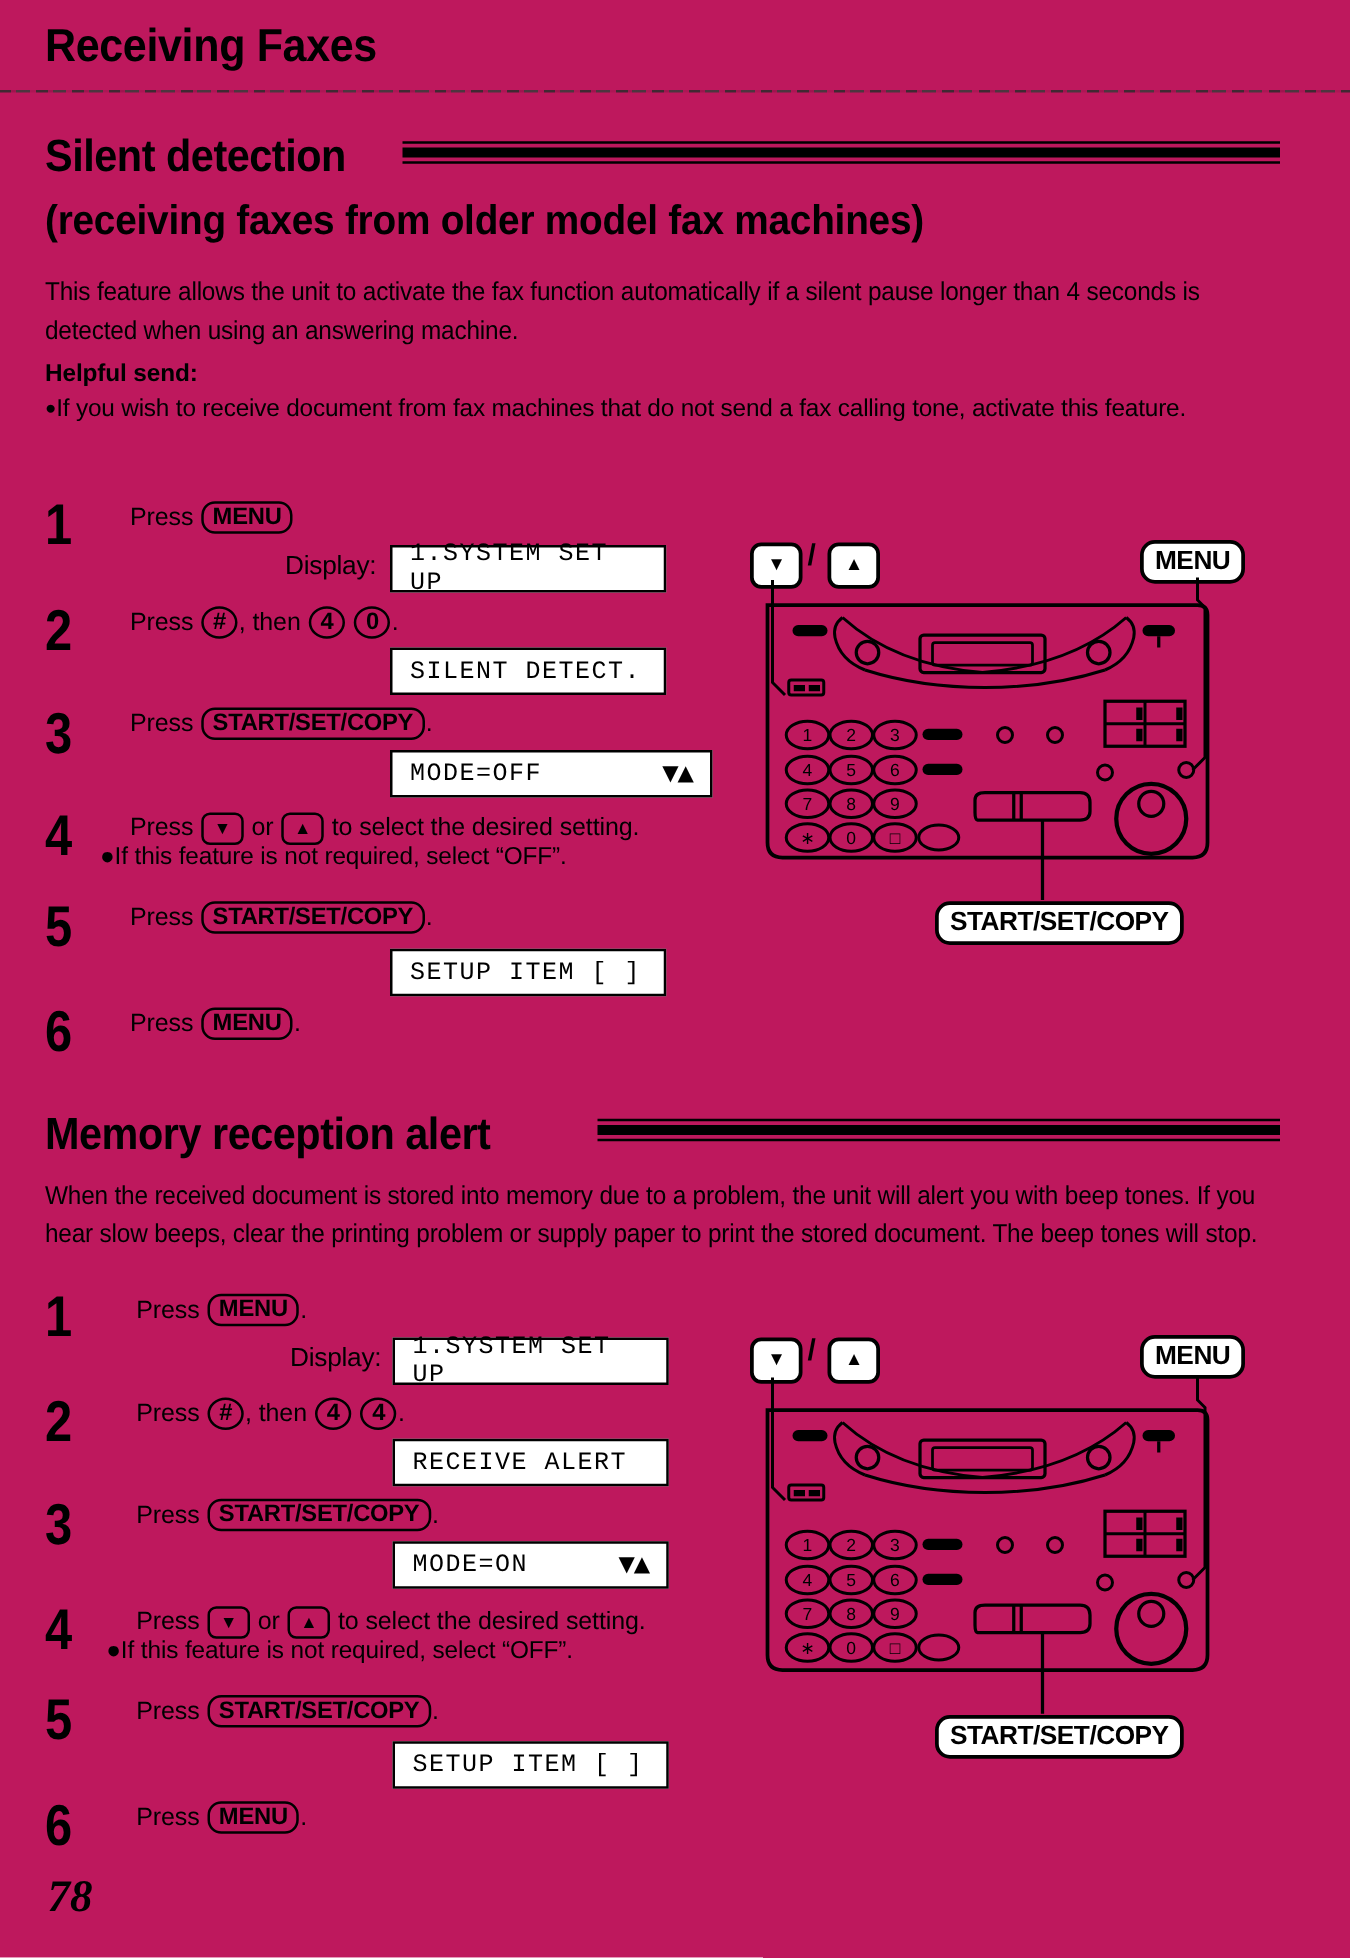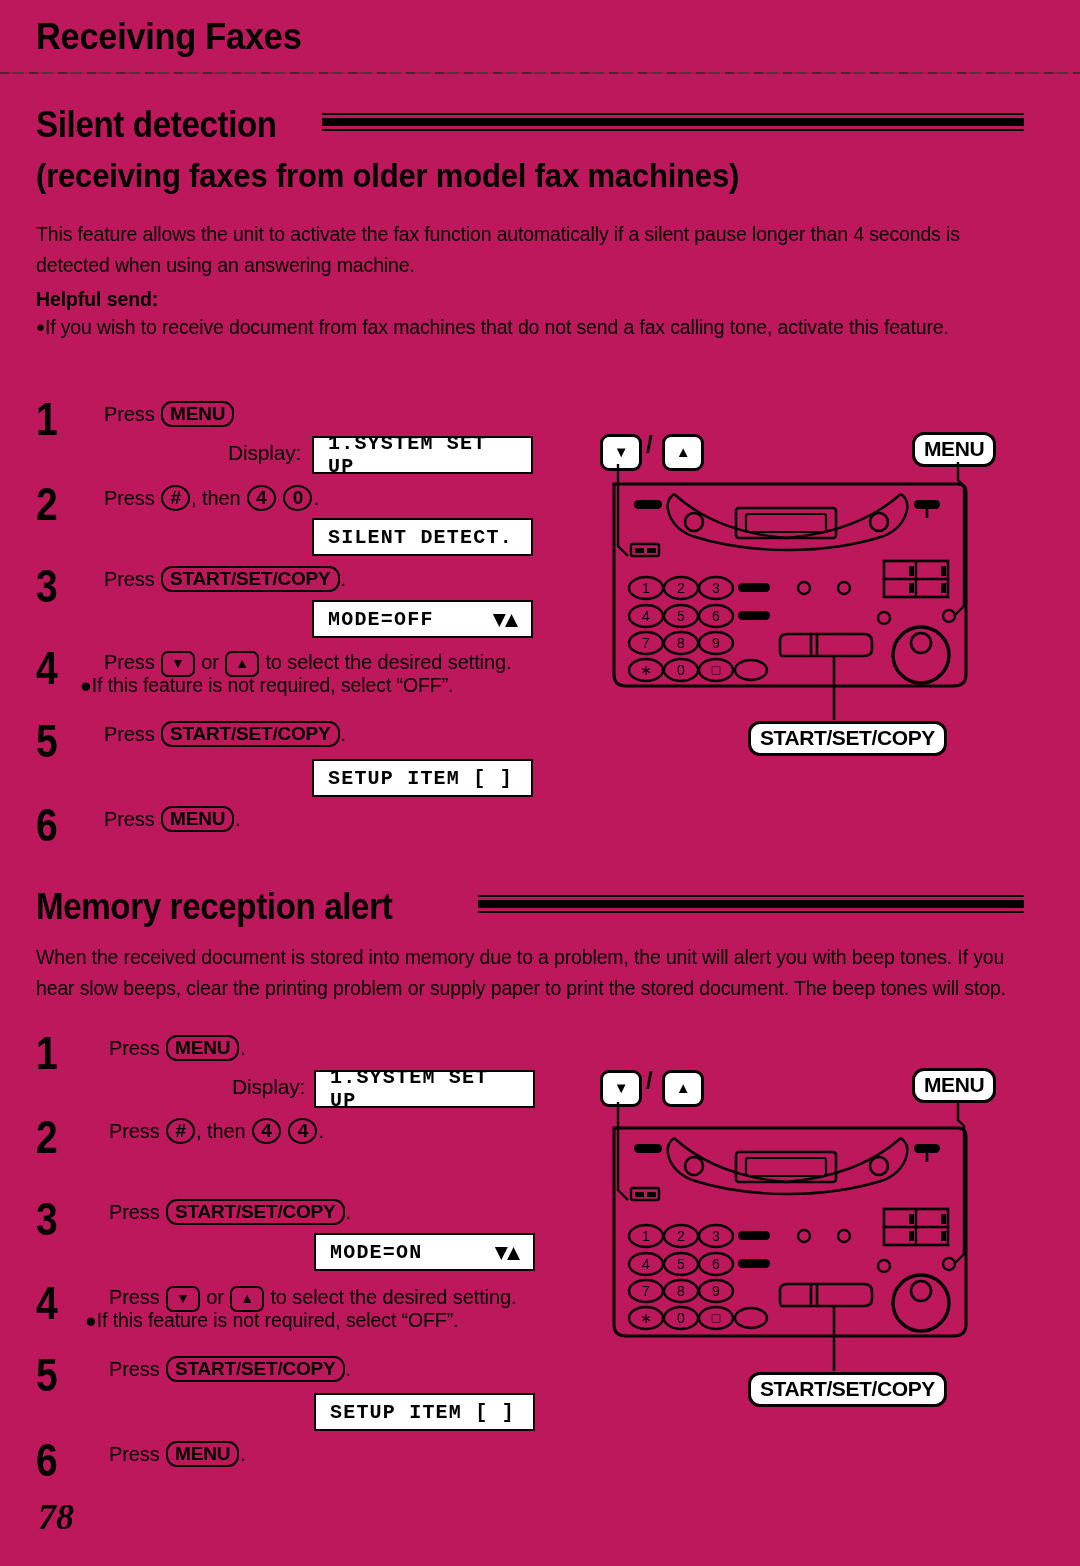--- a/index.html
+++ b/index.html
@@ -172,21 +172,20 @@
     border: 2px solid #000;
     background: #fff;
     font-family: "Liberation Mono", monospace;
     font-size: 20px;
     letter-spacing: 1.2px;
     display: flex;
     align-items: center;
     box-sizing: border-box;
     padding: 0 14px;
     height: 38px;
-    font-weight: bold;
   }
   .lcd .arrows {
     margin-left: auto;
     font-family: "DejaVu Sans", sans-serif;
     font-size: 17px;
     letter-spacing: -1px;
   }
   .display-label {
     position: absolute;
     font-size: 21px;
@@ -274,21 +273,21 @@
   <div class="lcd" style="left:312px; top:518px; width:221px;">
     <span>SILENT DETECT.</span>
     <span class="arrows"></span>
   </div>
 
   <div class="step-num" style="left:36px; top:563px;">3</div>
   <div class="step-text" style="left:80px; top:566px;">
     <span>Press</span>
     <span class="key wide">START/SET/COPY</span><span>.</span>
   </div>
-  <div class="lcd" style="left:312px; top:600px; width:221px;">
+  <div class="lcd" style="left:312px; top:600px; width:258px;">
     <span>MODE=OFF</span>
     <span class="arrows">▼▲</span>
   </div>
 
   <div class="step-num" style="left:36px; top:645px;">4</div>
   <div class="step-text" style="left:80px; top:649px;">
     <span>Press</span>
     <span class="key arrow">▼</span> or
     <span class="key arrow">▲</span>
     <span>to select the desired setting.</span>
@@ -425,20 +424,24 @@
     <span>1.SYSTEM SET UP</span>
     <span class="arrows"></span>
   </div>
 
   <div class="step-num" style="left:36px; top:1114px;">2</div>
   <div class="step-text" style="left:85px; top:1118px;">
     <span>Press</span>
     <span class="key round">#</span>, then
     <span class="key round">4</span>
     <span class="key round">4</span><span>.</span>
+  </div>
+  <div class="lcd" style="left:314px; top:1151px; width:221px;">
+    <span>RECEIVE ALERT</span>
+    <span class="arrows"></span>
   </div>
 
   <div class="step-num" style="left:36px; top:1196px;">3</div>
   <div class="step-text" style="left:85px; top:1199px;">
     <span>Press</span>
     <span class="key wide">START/SET/COPY</span><span>.</span>
   </div>
   <div class="lcd" style="left:314px; top:1233px; width:221px;">
     <span>MODE=ON</span>
     <span class="arrows">▼▲</span>

